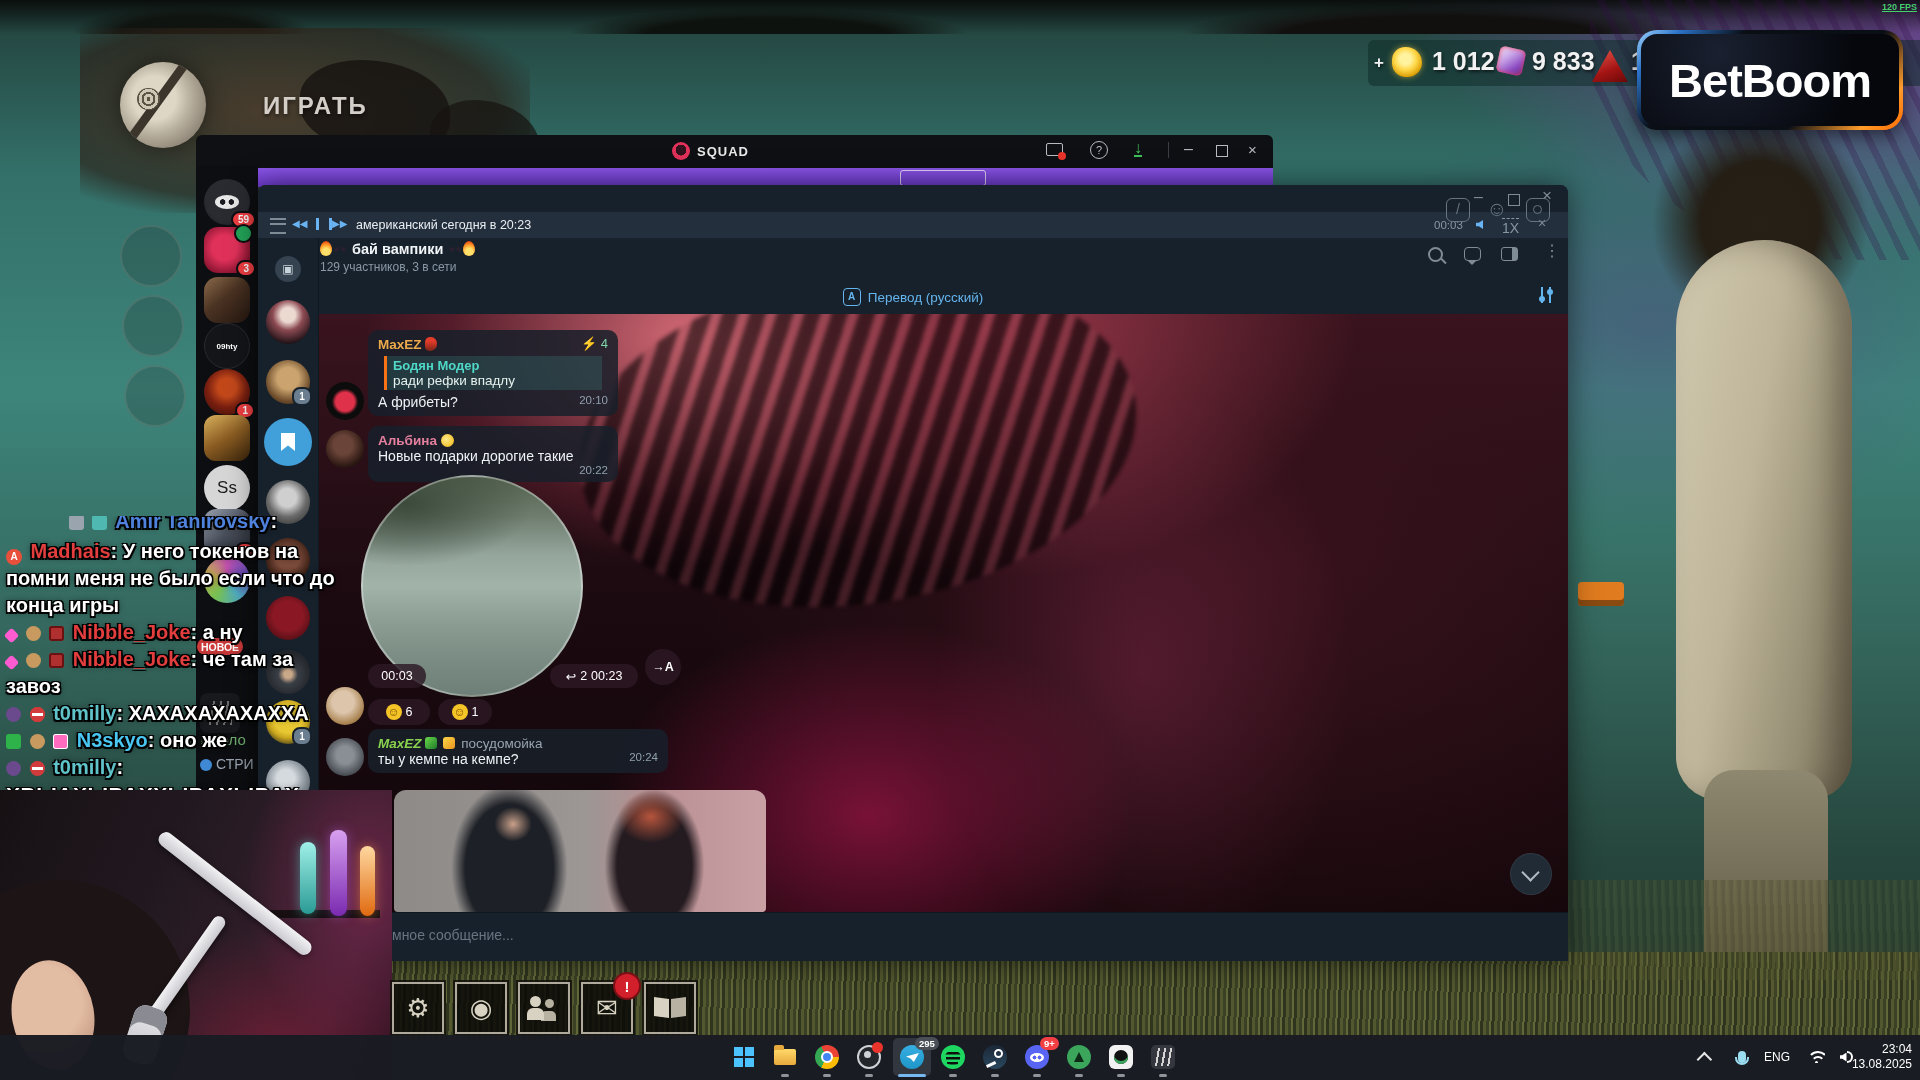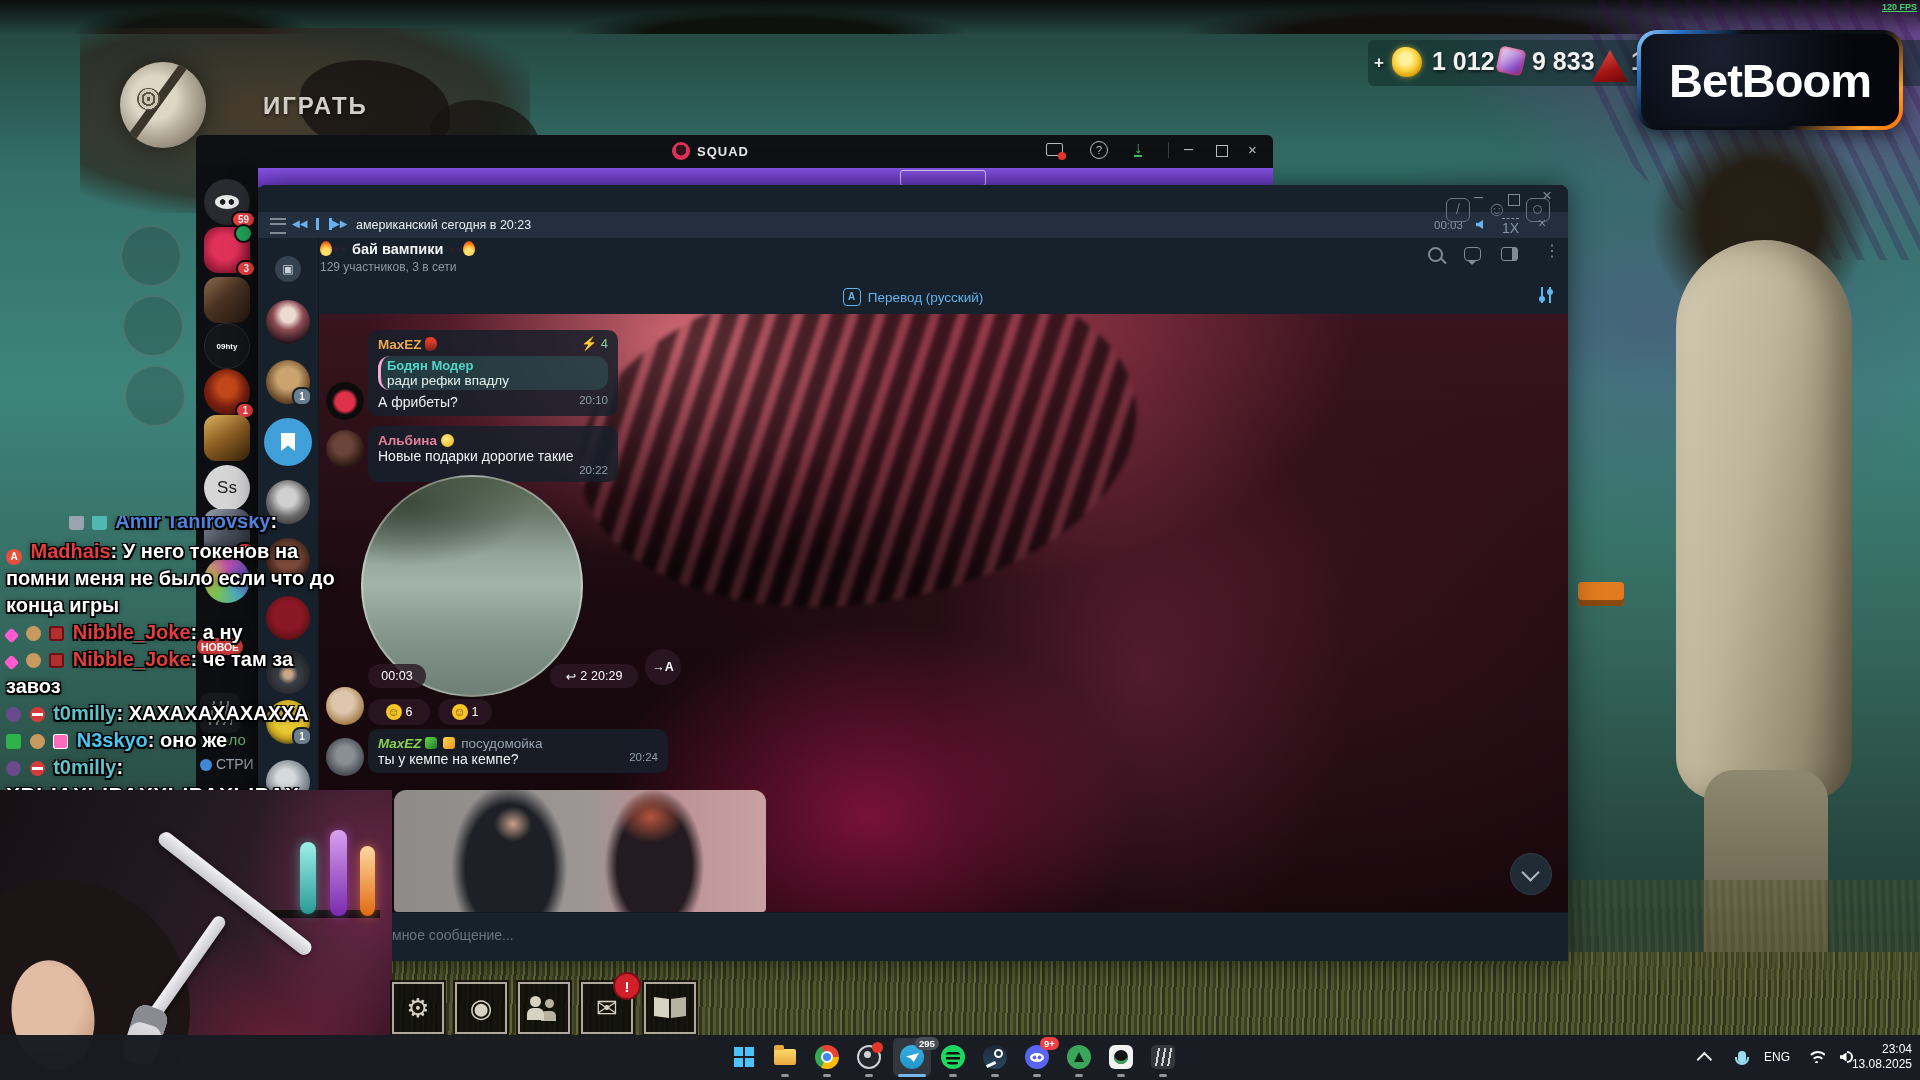--- a/index.html
+++ b/index.html
@@ -91,22 +91,22 @@
     radial-gradient(700px 520px at 78% 42%, rgba(56,18,28,.95), transparent 85%),
     linear-gradient(180deg,#3a141f,#1b0a10 48%,#110609 100%);}
   .hair-streaks{left:260px;top:-40px;width:560px;height:330px;border-radius:50%;transform:rotate(-8deg);opacity:.8;
     background:repeating-linear-gradient(116deg,rgba(5,2,3,.75) 0 16px,rgba(140,66,76,.4) 16px 26px);
     filter:blur(2px);}
   .msg-av{width:38px;height:38px;border-radius:50%;}
   .bubble{background:rgba(23,32,42,.86);border-radius:10px;padding:6px 10px;box-sizing:border-box;
     color:#eef3f6;font-size:14px;}
   .m-name{font-weight:bold;font-size:13.5px;}
   .m-time{color:#8fa0ad;font-size:11.5px;margin-left:10px;}
-  .m-reply{border-left:3px solid #f9a8d4;background:rgba(62,160,150,.22);border-radius:12px;
-    padding:2px 6px;margin:4px 0;}
+  .m-reply{border-left:3px solid #f97316;background:rgba(62,160,150,.22);border-radius:0;
+    padding:2px 6px;margin:4px 6px;}
   .mr-name{color:#4fd8c7;font-weight:bold;font-size:13px;}
   .mr-text{color:#e6f1ee;font-size:13.5px;}
   .pill{position:absolute;background:rgba(44,25,36,.82);border-radius:12px;color:#fff;font-size:12.5px;
     display:flex;align-items:center;justify-content:center;gap:4px;}
   .vnote{left:103px;top:290px;width:222px;height:222px;border-radius:50%;
     border:2px solid rgba(255,255,255,.35);box-sizing:border-box;overflow:hidden;background:
     radial-gradient(180px 90px at 20% 12%, #3c4a3c, transparent 70%),
     linear-gradient(180deg,#55624f 0%,#6e7d6e 18%,#95a69d 36%,#a2b3a9 50%,#8fa096 64%,#7b8d84 82%,#6d7f76 100%);}
   .photo-prev{left:136px;top:605px;width:372px;height:122px;border-radius:12px 12px 4px 4px;overflow:hidden;background:
     radial-gradient(46px 36px at 69% 22%, #b5543c, transparent 72%),
@@ -396,21 +396,21 @@
         <span class="m-time" style="float:right">20:22</span></div>
     </div>
 
     <div class="a vnote"></div>
     <div class="a pill" style="left:110px;top:479px;width:58px;height:24px">
       <span>00:03</span>
       </div>
     <div class="a pill" style="left:292px;top:479px;width:88px;height:24px">
       <span>↩</span>
       <span>2</span>
-      <span>20:29</span>
+      <span>00:23</span>
       </div>
     <div class="a pill" style="left:387px;top:464px;width:36px;height:36px;border-radius:50%;font-weight:bold">
       <span>→A</span>
       </div>
     <div class="a msg-av" style="left:68px;top:502px;background:radial-gradient(circle at 45% 40%,#dcc5aa 0 35%,#a8824f 70%,#5c3f24)"></div>
     <div class="a pill" style="left:110px;top:514px;width:62px;height:26px;border-radius:13px">
       <span style="width:16px;height:16px;border-radius:50%;background:#f5c527;color:#7a4a00;font-size:12px;line-height:16px;text-align:center">☺</span>
       <span>6</span>
       </div>
     <div class="a pill" style="left:180px;top:514px;width:54px;height:26px;border-radius:13px">

